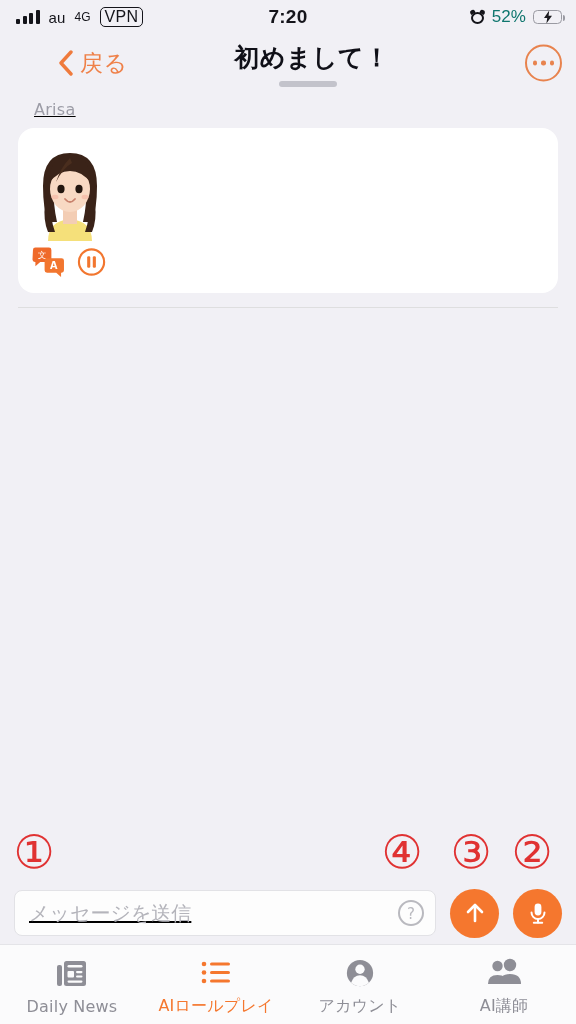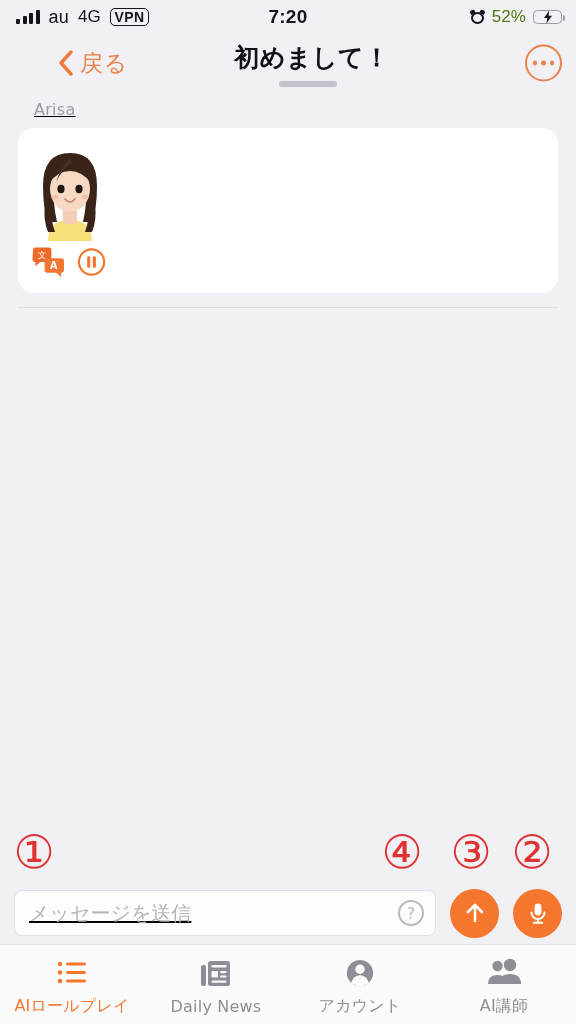--- a/index.html
+++ b/index.html
@@ -28,35 +28,35 @@
   .sb-left { display:flex; align-items:center; gap:9px; }
   .sb-right { display:flex; align-items:center; gap:7px; position:absolute; right:14px; top:0; height:34px; }
   .sb-center { position:absolute; left:0; right:0; text-align:center; line-height:34px;
                font-size:19px; font-weight:600; color:#14141a; letter-spacing:.2px; }
   .bars { display:flex; align-items:flex-end; gap:2.5px; height:14px; }
   .bars i { display:block; width:4px; background:#14141a; border-radius:1px; }
   .bars i:nth-child(1){ height:5px; }
   .bars i:nth-child(2){ height:8px; }
   .bars i:nth-child(3){ height:11px; }
   .bars i:nth-child(4){ height:14px; }
-  .carrier { font-size:18px; color:#14141a; letter-spacing:.2px; }
-  .net { font-size:17px; color:#14141a; }
+  .carrier { font-size:15px; color:#14141a; letter-spacing:.2px; }
+  .net { font-size:12px; color:#14141a; }
   .vpn {
-    font-size:14px; font-weight:700; color:#14141a;
+    font-size:16px; font-weight:400; color:#14141a;
     border:1.6px solid #14141a; border-radius:5px;
     padding:1px 4px 1.5px; line-height:1; letter-spacing:.3px;
   }
   .alarm { width:15px; height:15px; position:relative; }
   .alarm .face { position:absolute; left:1px; top:2.5px; width:13px; height:12px;
                  border:2px solid #14141a; border-radius:50%; }
   .alarm .e1, .alarm .e2 { position:absolute; top:0px; width:5px; height:4px;
                  background:#14141a; border-radius:2px 2px 0 0; }
   .alarm .e1 { left:0px; transform:rotate(-28deg); }
   .alarm .e2 { right:0px; transform:rotate(28deg); }
-  .batt-pct { font-size:17px; color:#4d7c0f; letter-spacing:.1px; }
+  .batt-pct { font-size:17px; color:#0f766e; letter-spacing:.1px; }
   .battery { position:relative; width:29px; height:14px;
              border:1.6px solid #9a9aa2; border-radius:4.5px; padding:1.3px; }
   .battery:after { content:""; position:absolute; right:-3.6px; top:4px;
              width:2px; height:6px; background:#9a9aa2; border-radius:0 2px 2px 0; }
   .battery .fill { height:100%; background:#4cd964; border-radius:2.6px; }
   .bolt { position:absolute; left:50%; top:50%; transform:translate(-50%,-50%);
           width:10px; height:13px; }
 
   
   .navbar {
@@ -298,49 +298,49 @@
           <path d="M6.5 12.5 a6.5 6.5 0 0 0 13 0" fill="none" stroke="#fff" stroke-width="2" stroke-linecap="round"></path>
           <line x1="13" y1="19" x2="13" y2="22.5" stroke="#fff" stroke-width="2" stroke-linecap="round"></line>
           <line x1="8.8" y1="22.8" x2="17.2" y2="22.8" stroke="#fff" stroke-width="2" stroke-linecap="round"></line>
         </svg>
       </div>
     </div>
   </div>
 
   <div class="tabbar">
 
-    <div class="tab active">
-      <span class="tab-ic">
-        <svg width="32" height="30" viewBox="0 0 32 30">
-          <circle cx="4" cy="6" r="2.3" fill="#f5772e"></circle>
-          <circle cx="4" cy="14.5" r="2.3" fill="#f5772e"></circle>
-          <circle cx="4" cy="23" r="2.3" fill="#f5772e"></circle>
-          <rect x="10" y="4.4" width="20" height="3.2" rx="1.6" fill="#f5772e"></rect>
-          <rect x="10" y="12.9" width="20" height="3.2" rx="1.6" fill="#f5772e"></rect>
-          <rect x="10" y="21.4" width="20" height="3.2" rx="1.6" fill="#f5772e"></rect>
-        </svg>
-      </span>
-      <span class="tab-label">AIロールプレイ</span>
-    </div>
-
     <div class="tab">
       <span class="tab-ic">
         <svg width="32" height="30" viewBox="0 0 32 30">
           <rect x="1" y="6" width="5" height="21" rx="2" fill="#8e8e96"></rect>
           <rect x="8" y="2" width="22" height="25" rx="2.5" fill="#8e8e96"></rect>
           <rect x="11.5" y="6" width="15" height="2.6" rx="1.3" fill="#fbfbfc"></rect>
           <rect x="11.5" y="12" width="6.5" height="6.5" rx="1" fill="#fbfbfc"></rect>
           <rect x="20" y="12" width="6.5" height="2.2" rx="1.1" fill="#fbfbfc"></rect>
           <rect x="20" y="16.4" width="6.5" height="2.2" rx="1.1" fill="#fbfbfc"></rect>
           <rect x="11.5" y="21.5" width="15" height="2.2" rx="1.1" fill="#fbfbfc"></rect>
         </svg>
       </span>
       <span class="tab-label">Daily News</span>
     </div>
 
+    <div class="tab active">
+      <span class="tab-ic">
+        <svg width="32" height="30" viewBox="0 0 32 30">
+          <circle cx="4" cy="6" r="2.3" fill="#f5772e"></circle>
+          <circle cx="4" cy="14.5" r="2.3" fill="#f5772e"></circle>
+          <circle cx="4" cy="23" r="2.3" fill="#f5772e"></circle>
+          <rect x="10" y="4.4" width="20" height="3.2" rx="1.6" fill="#f5772e"></rect>
+          <rect x="10" y="12.9" width="20" height="3.2" rx="1.6" fill="#f5772e"></rect>
+          <rect x="10" y="21.4" width="20" height="3.2" rx="1.6" fill="#f5772e"></rect>
+        </svg>
+      </span>
+      <span class="tab-label">AIロールプレイ</span>
+    </div>
+
     <div class="tab">
       <span class="tab-ic">
         <svg width="32" height="30" viewBox="0 0 32 32">
           <circle cx="16" cy="16" r="14" fill="#8e8e96"></circle>
           <circle cx="16" cy="12" r="5" fill="#fbfbfc"></circle>
           <path d="M6.5 26.5 q2.5 -8 9.5 -8 q7 0 9.5 8 a14 14 0 0 1 -19 0 z" fill="#fbfbfc"></path>
         </svg>
       </span>
       <span class="tab-label">アカウント</span>
     </div>

